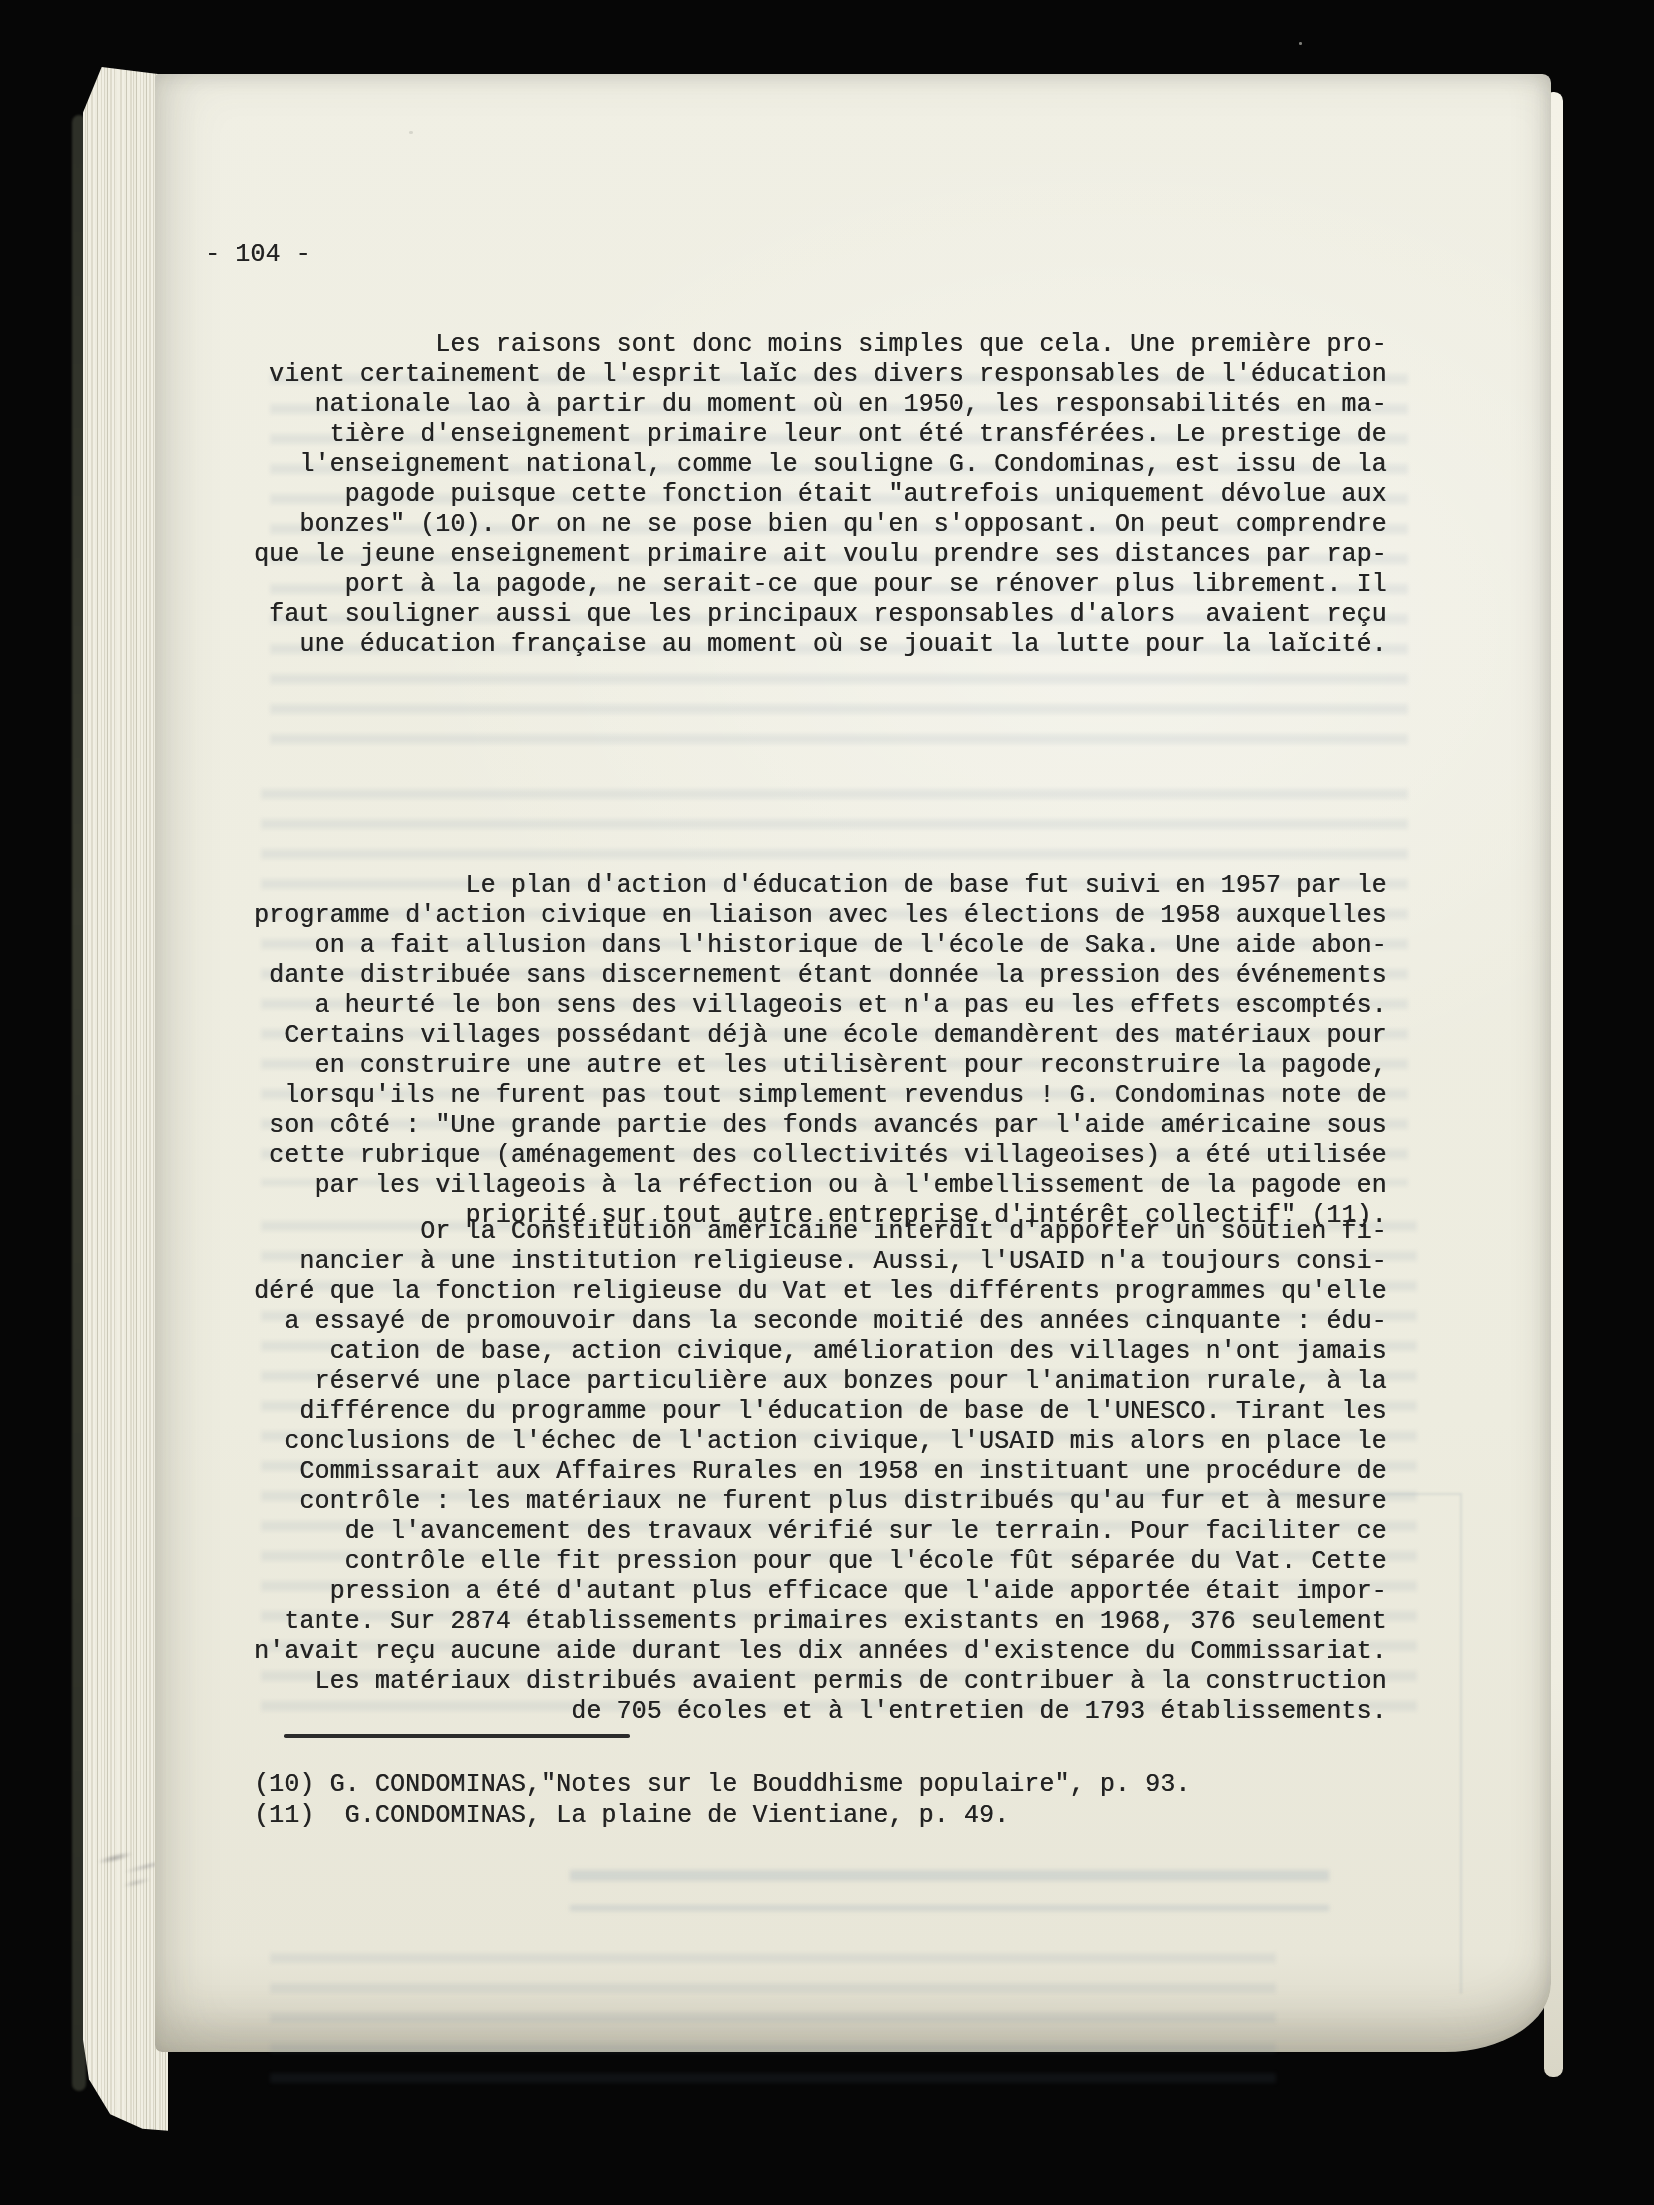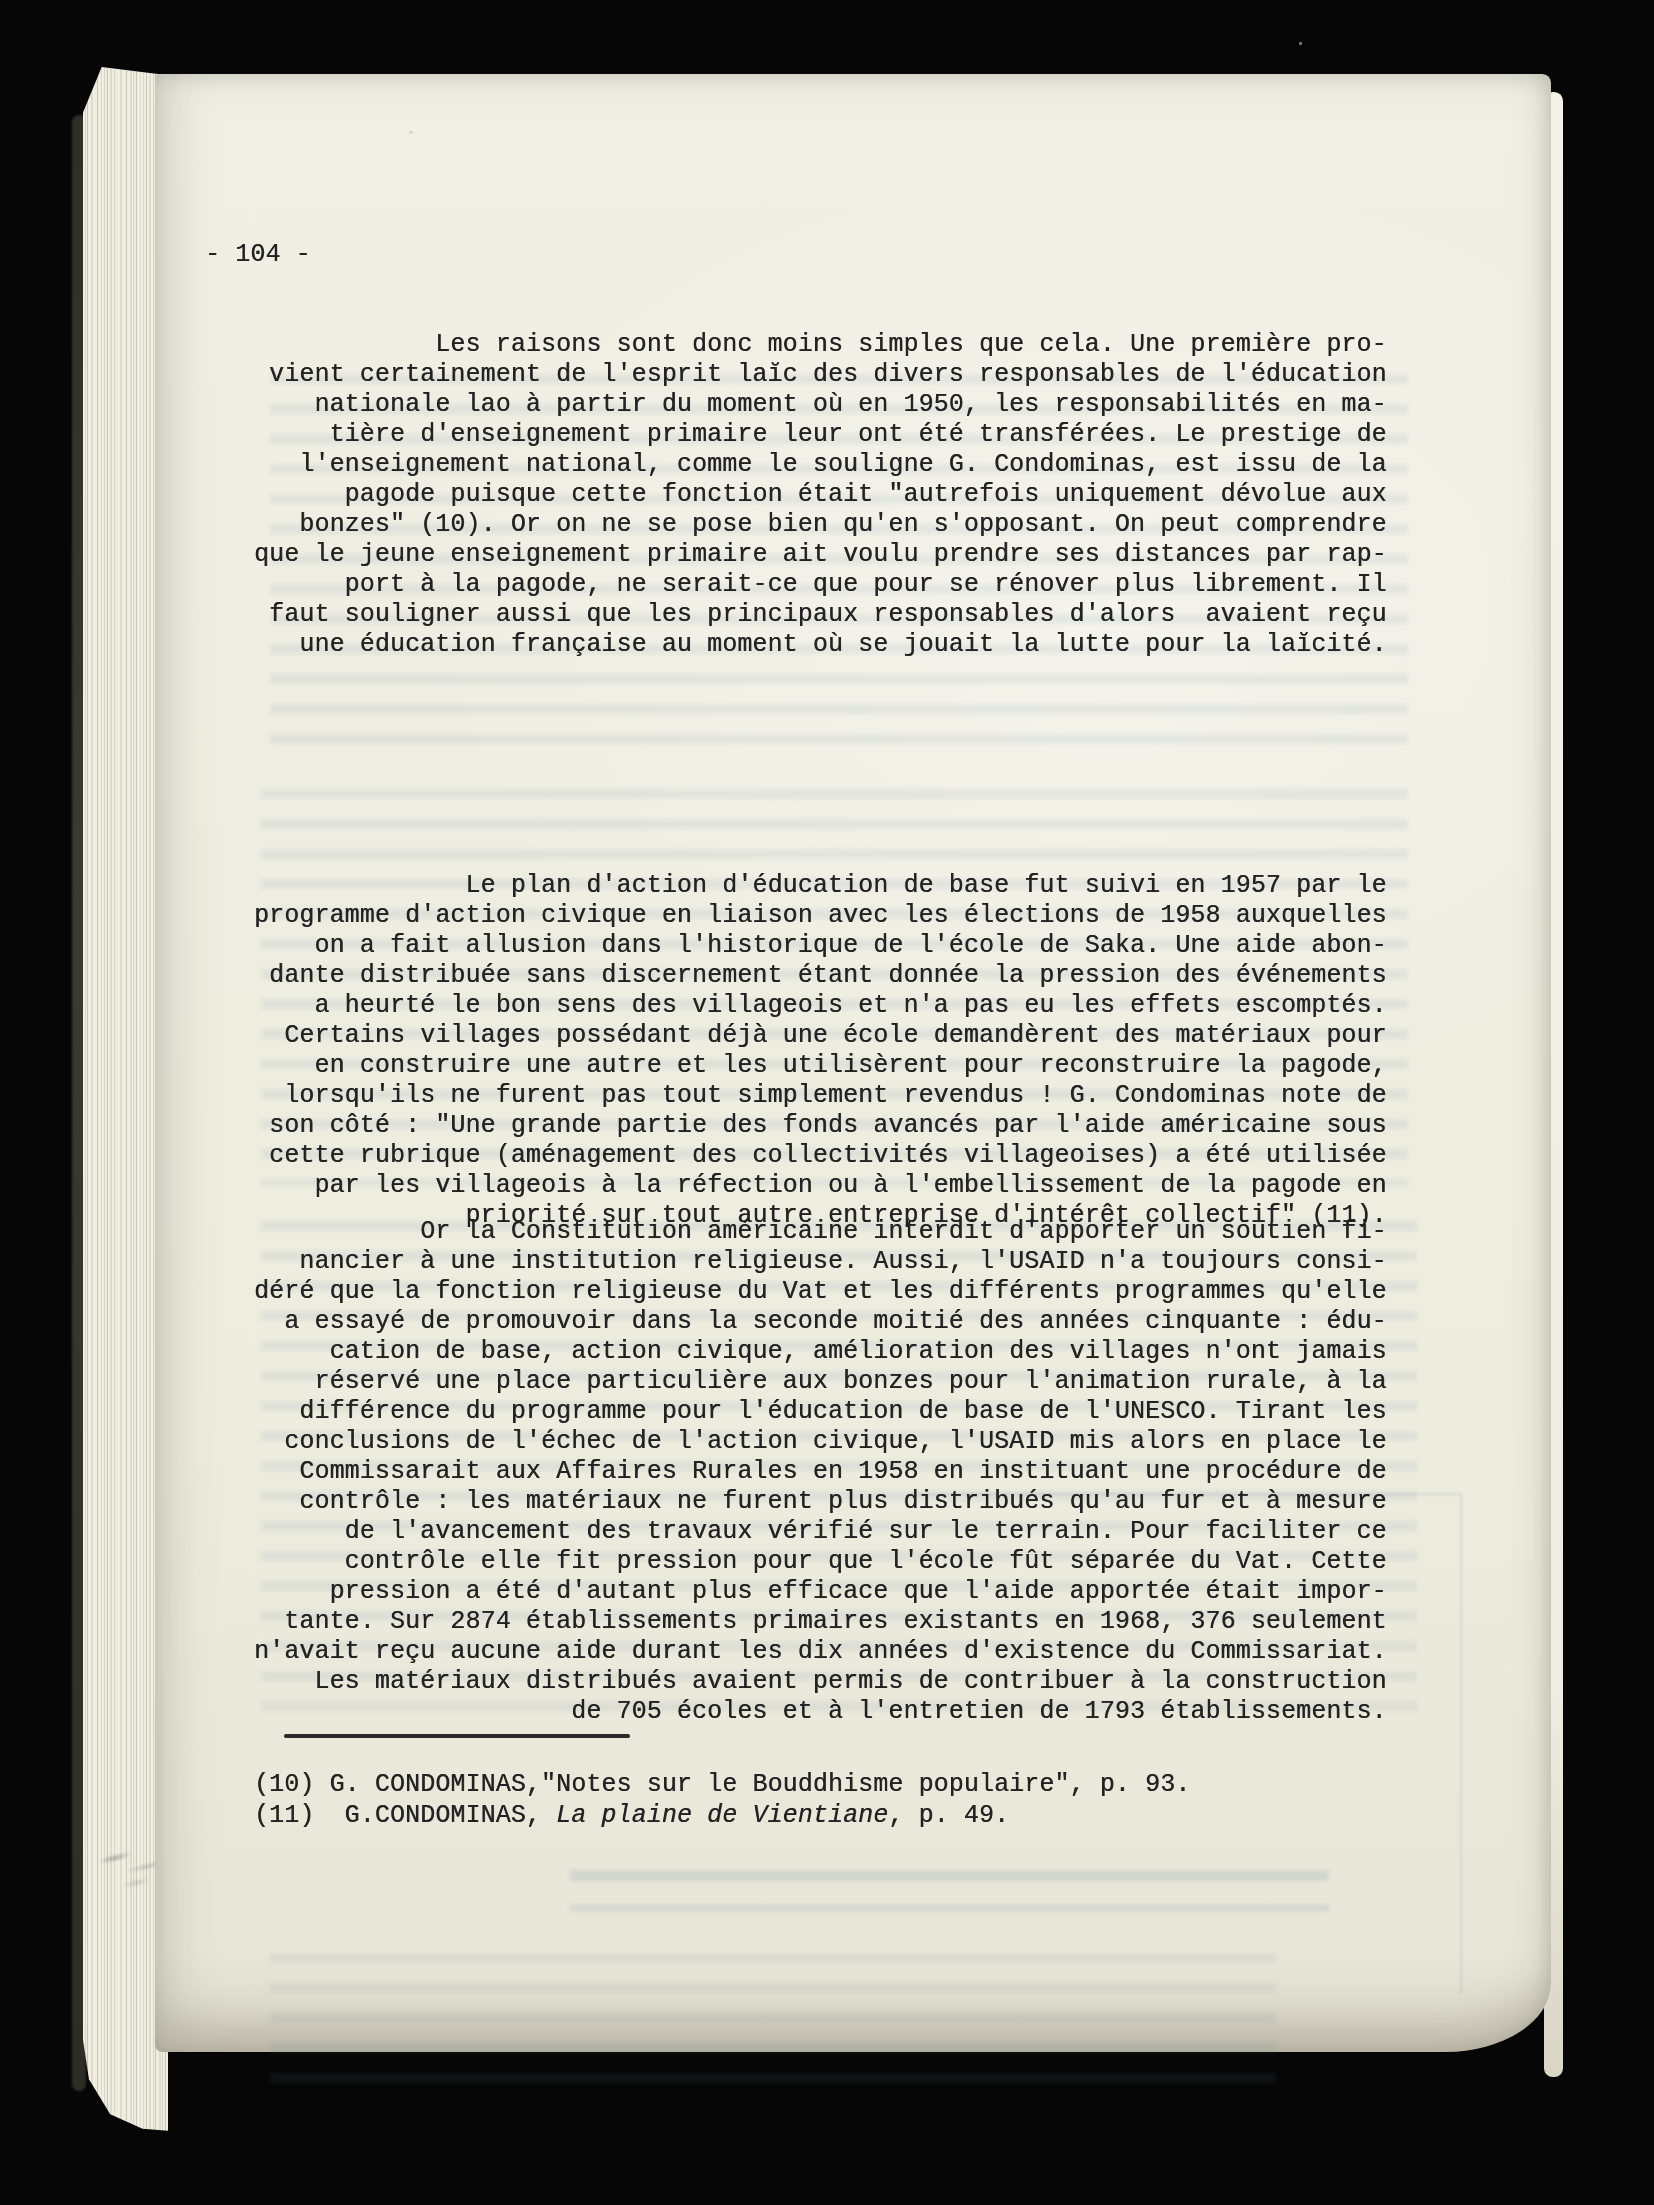--- a/index.html
+++ b/index.html
@@ -102,21 +102,21 @@
   .p2{top:619px;}
   .p3{top:777px;margin-top:20px;}
   .p4{top:1143px;}
   .fnrule{
     position:absolute;left:129px;top:1660px;width:346px;height:3.5px;
     background:#2b2b2b;border-radius:1.8px;
   }
   .fn{left:99px;}
   .fn10{top:1696px;}
   .fn11{top:1727px;}
-  .it{font-style:italic;}
+  .it{}
 
   
   .speck{position:absolute;border-radius:50%;background:#cfcfc6;}
   .speck-a{left:409px;top:131px;width:3.5px;height:2.6px;opacity:.8;}
   .speck-b{left:1299px;top:42px;width:2.6px;height:2.6px;opacity:.6;}
 </style>
 </head>
 <body>
 
 <div class="scene">

